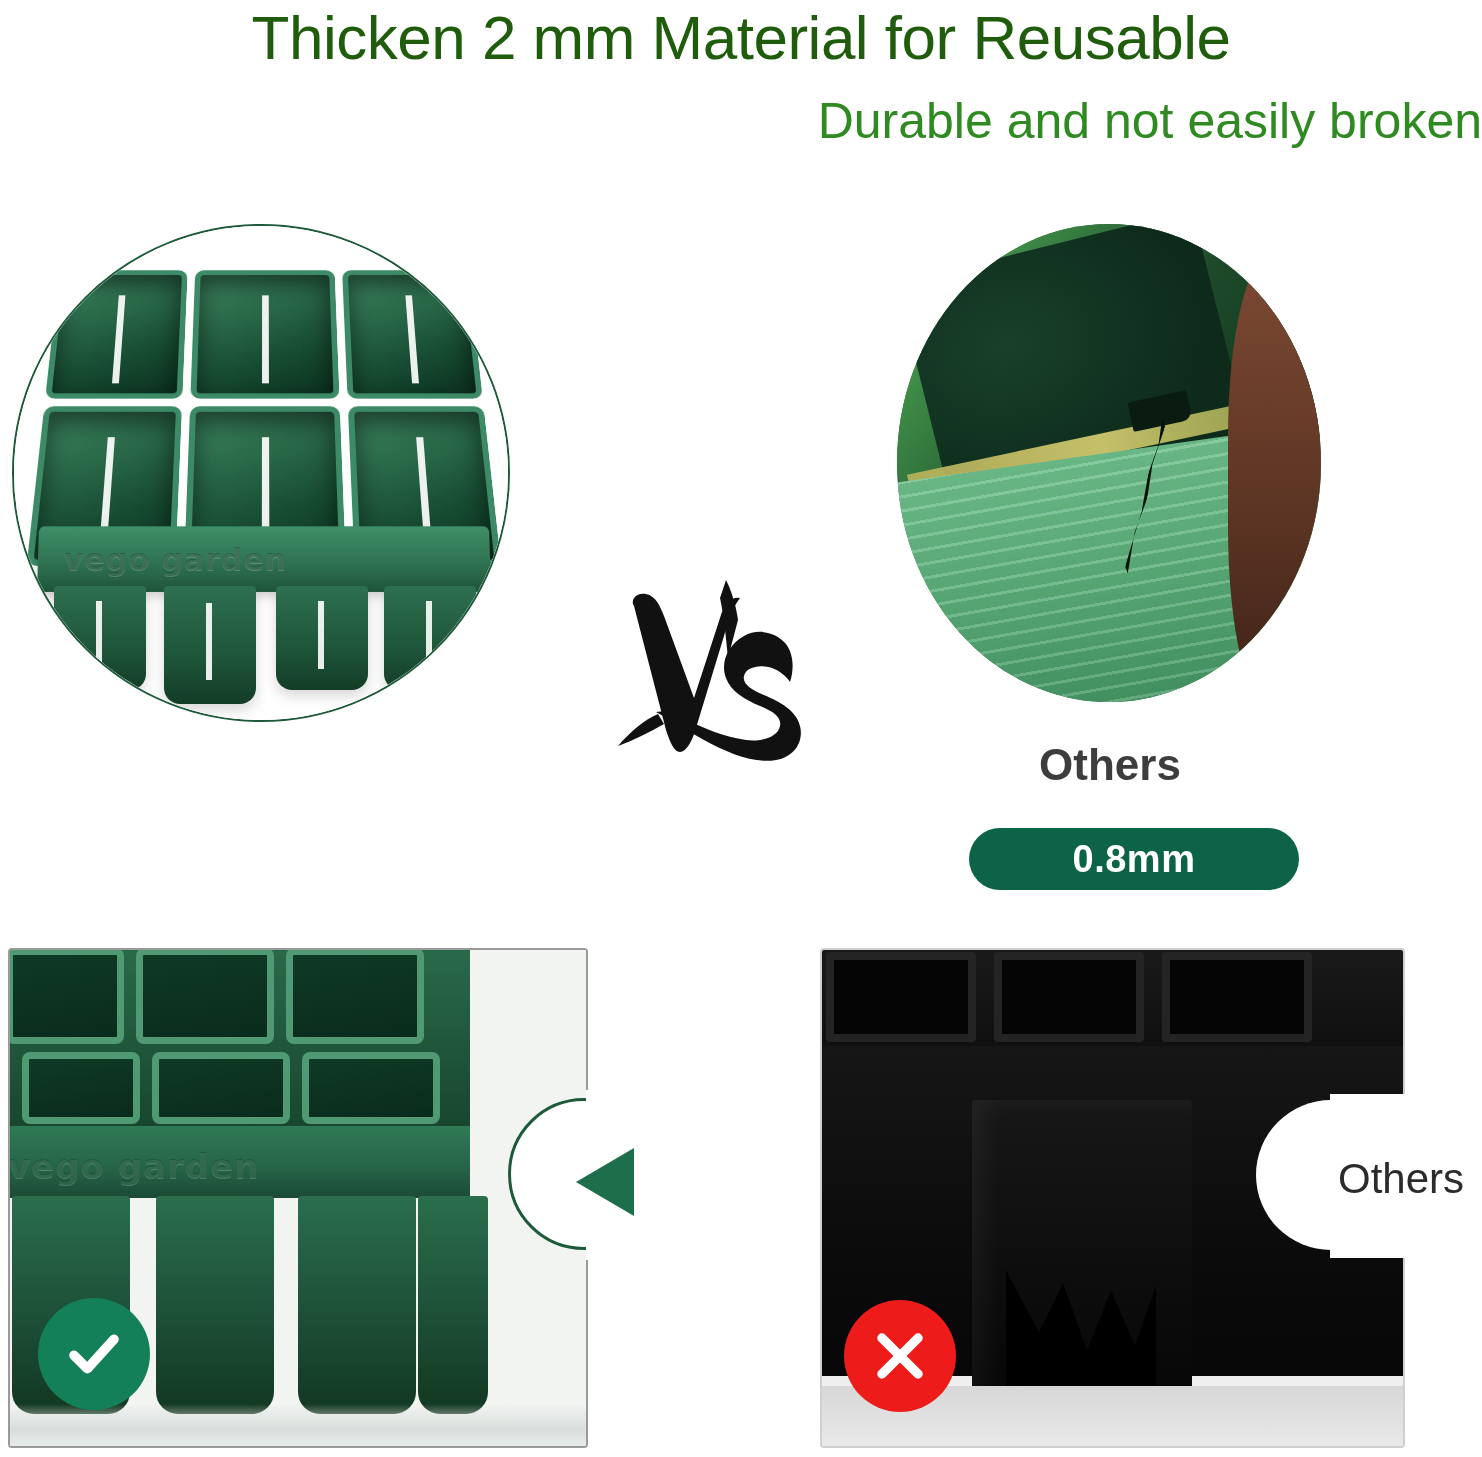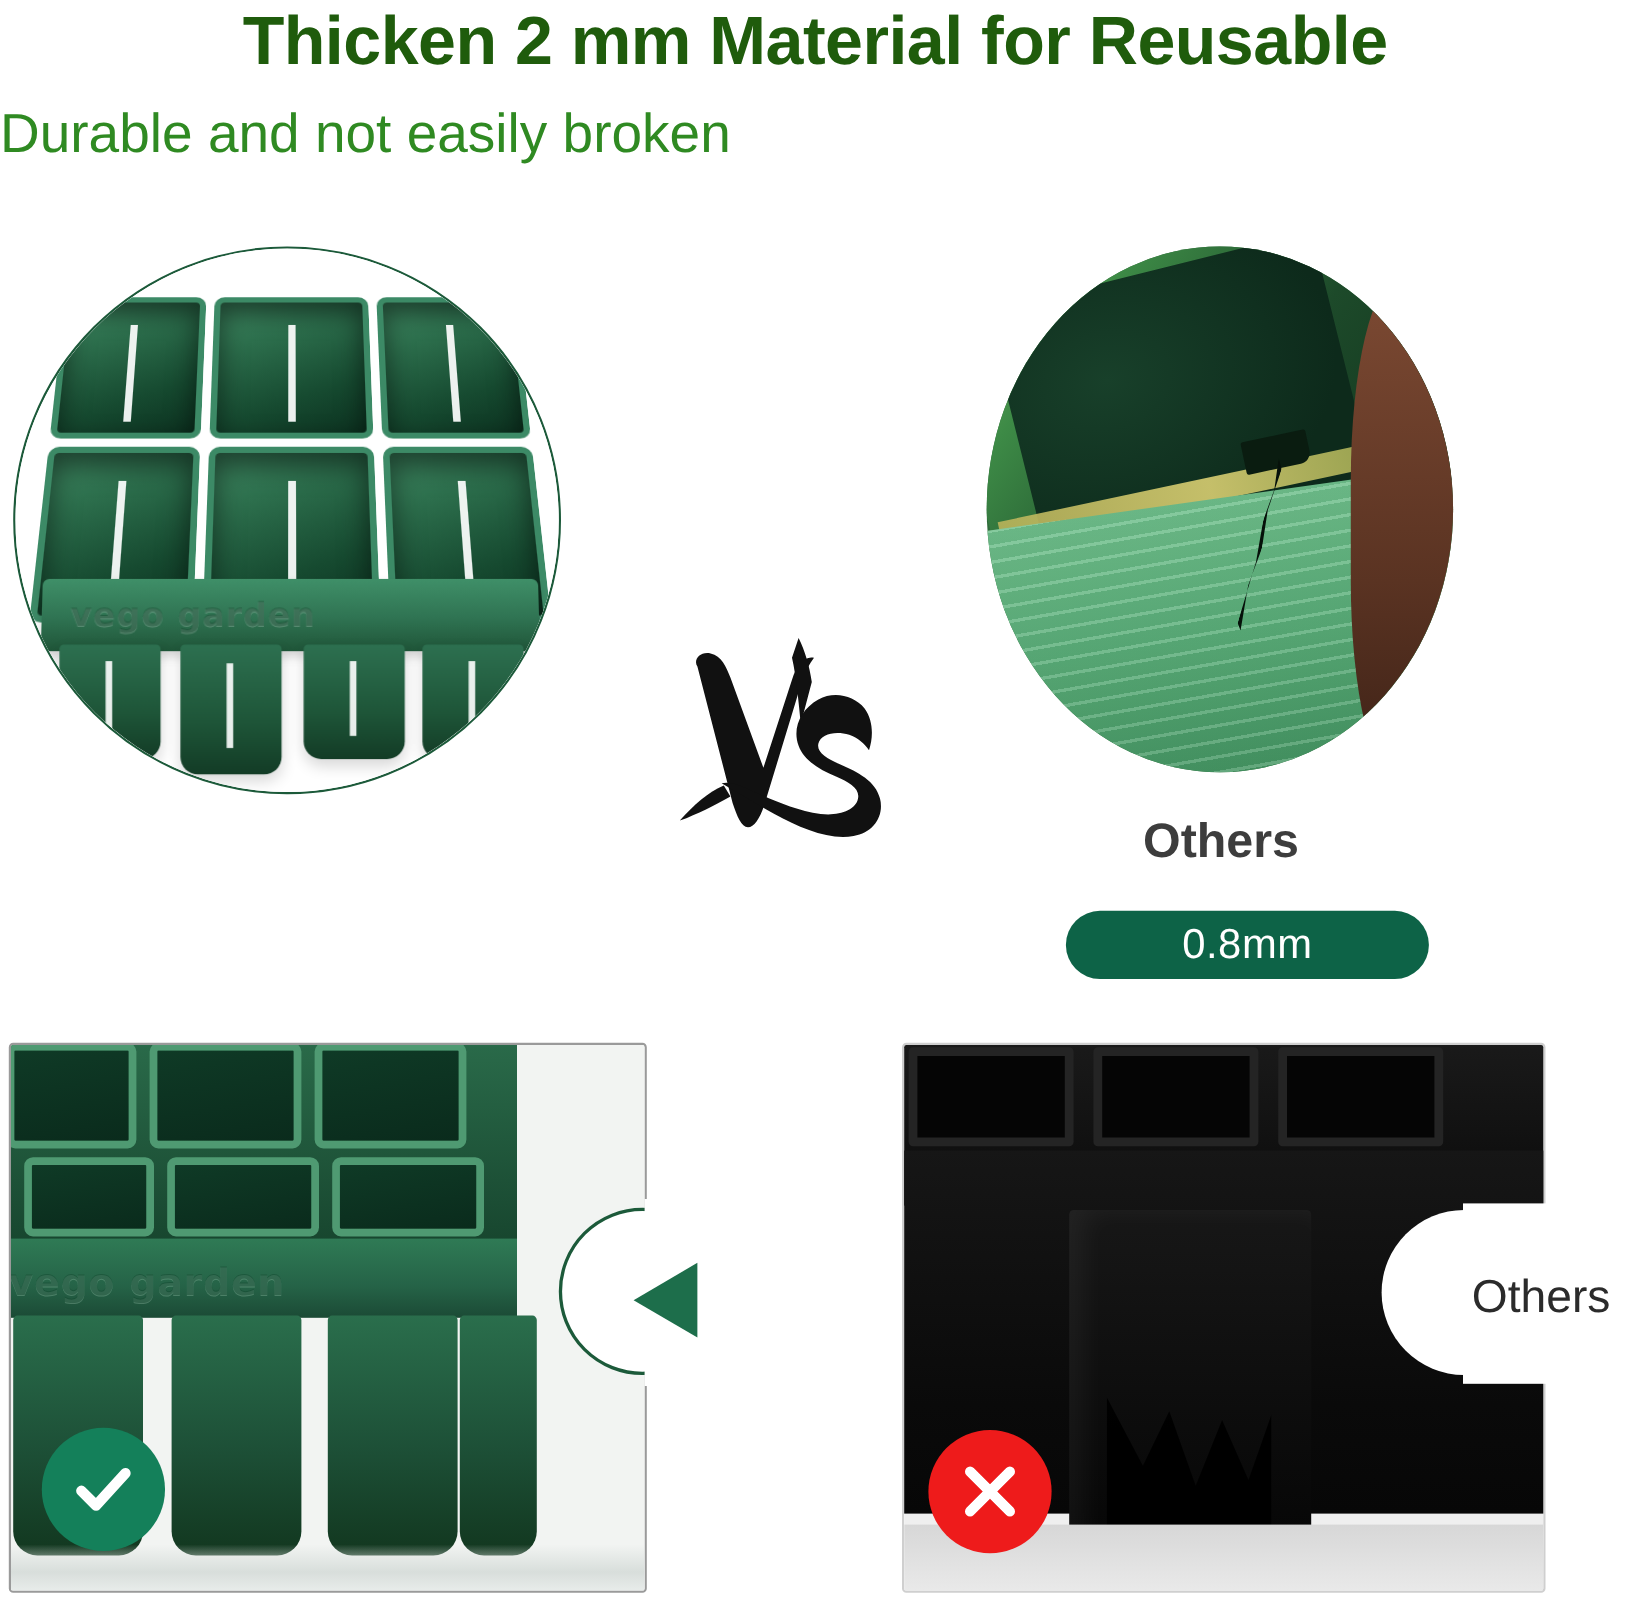--- a/index.html
+++ b/index.html
@@ -21,32 +21,32 @@
   }
 
   
   .headline {
     position: absolute;
     top: 2px;
     left: 0;
     width: 1482px;
     text-align: center;
     font-size: 62px;
-    font-weight: 700;
+    font-weight: 400;
     letter-spacing: -0.5px;
     color: #1f5c0c;
     white-space: nowrap;
   }
 
   .subheadline {
     position: absolute;
     top: 92px;
     left: 0;
     width: 1482px;
-    text-align: left;
+    text-align: right;
     font-size: 50px;
     font-weight: 400;
     color: #2f8a22;
     white-space: nowrap;
   }
 
   
   .top-row {
     position: absolute;
     top: 222px;
@@ -281,21 +281,21 @@
   .badge-thickness {
     position: absolute;
     top: 828px;
     left: 969px;
     width: 330px;
     height: 62px;
     border-radius: 31px;
     background: #0d6347;
     color: #ffffff;
     font-size: 38px;
-    font-weight: 400;
+    font-weight: 700;
     display: flex;
     align-items: center;
     justify-content: center;
     letter-spacing: .5px;
   }
 
   
   .panel {
     position: absolute;
     overflow: hidden;

